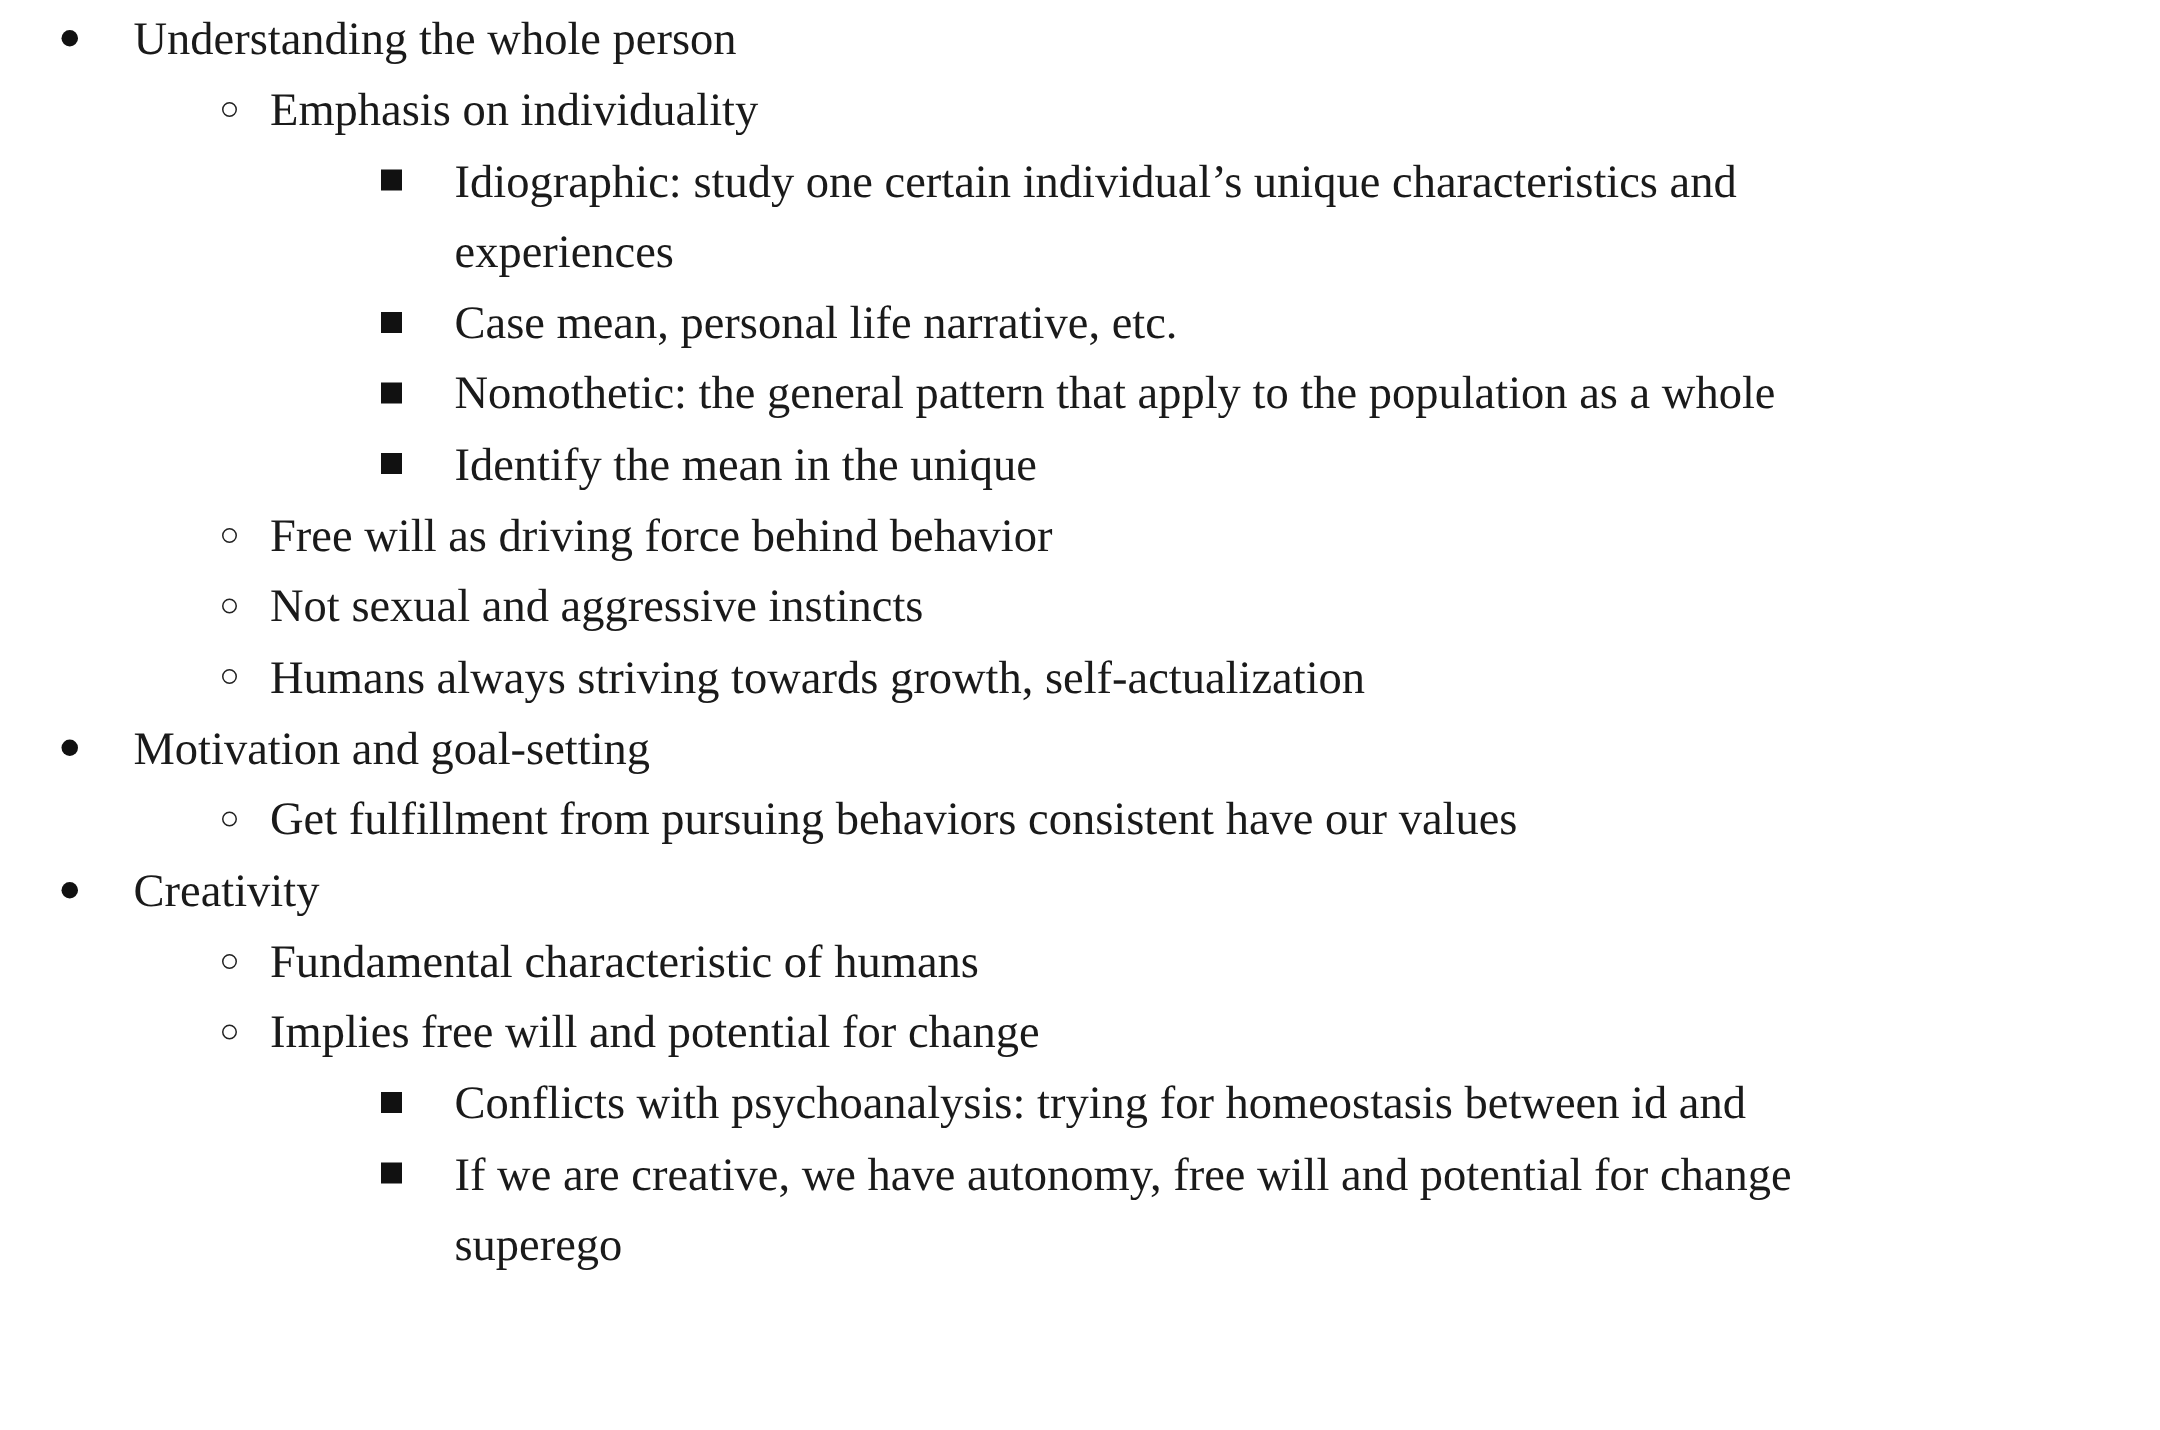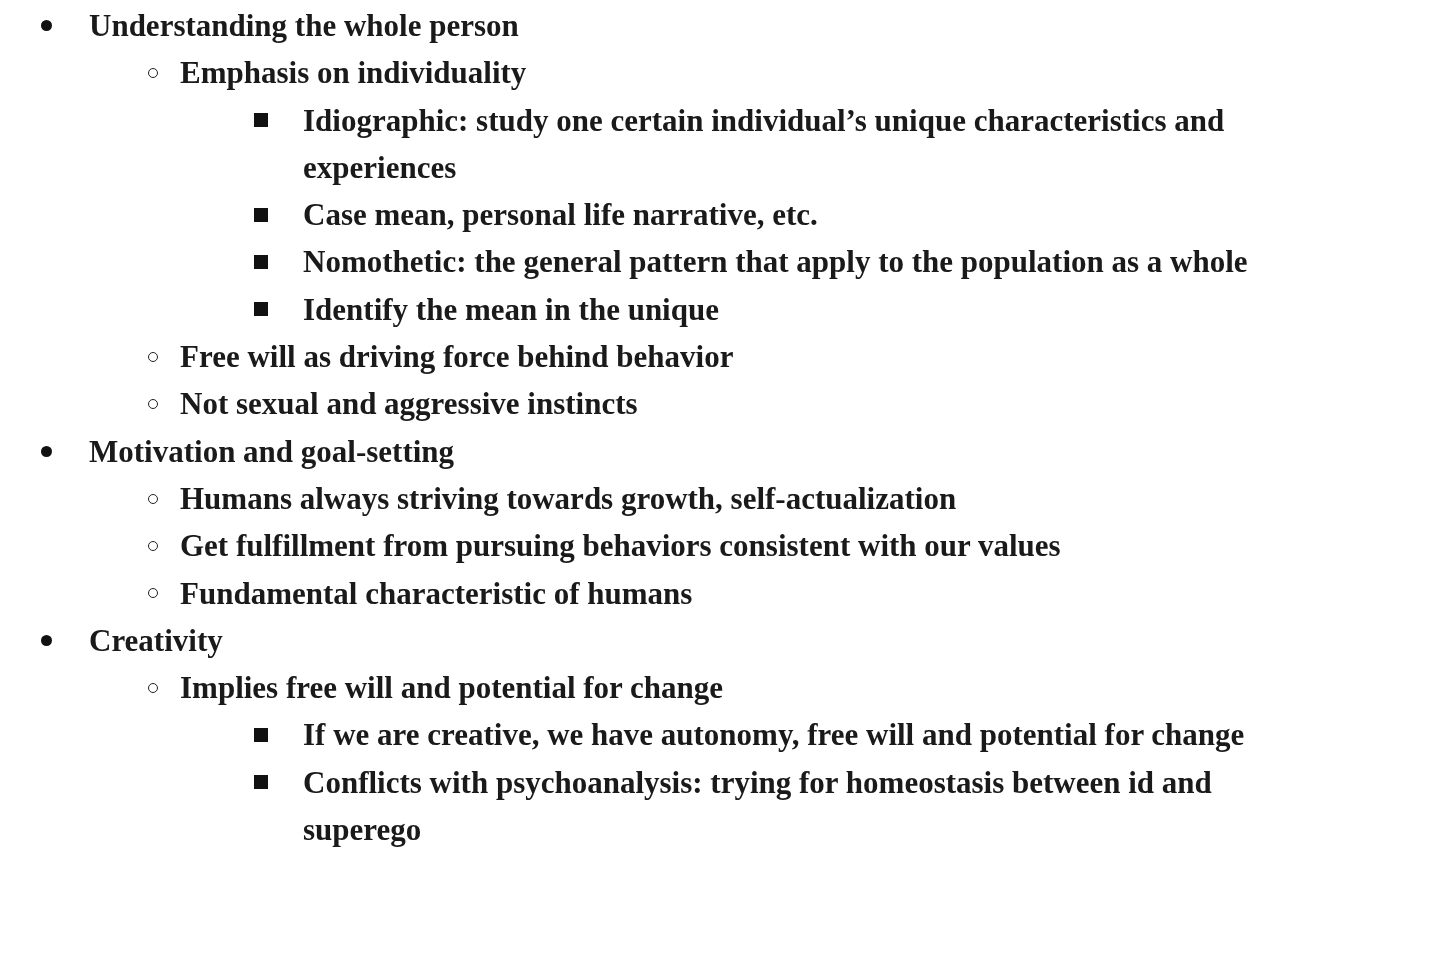--- a/index.html
+++ b/index.html
@@ -8,21 +8,20 @@
     font-family: "Liberation Serif", "DejaVu Serif", serif;
     color: #1a1a1a;
     font-size: 31px;
   }
   .doc { position: relative; padding-top: 2px; }
   .line {
     position: relative;
     height: 47.3px;
     line-height: 47.3px;
     white-space: nowrap;
-    font-weight: bold;
   }
   .bullet {
     position: absolute;
     top: 0;
     height: 47.3px;
     display: flex; align-items: center; justify-content: center;
     width: 20px;
   }
   .l1 .bullet { left: 36px; }
   .l2 .bullet { left: 143px; }
@@ -82,64 +81,64 @@
         <span class="circle"></span>
       </span>
     <span class="text">Free will as driving force behind behavior</span>
   </div>
   <div class="line l2">
     <span class="bullet">
         <span class="circle"></span>
       </span>
     <span class="text">Not sexual and aggressive instincts</span>
   </div>
+  <div class="line l2">
+    <span class="bullet">
+        <span class="circle"></span>
+      </span>
+    <span class="text">Humans always striving towards growth, self-actualization</span>
+  </div>
   <div class="line l1">
     <span class="bullet">
         <span class="disc"></span>
       </span>
     <span class="text">Motivation and goal-setting</span>
   </div>
   <div class="line l2">
     <span class="bullet">
         <span class="circle"></span>
       </span>
-    <span class="text">Humans always striving towards growth, self-actualization</span>
-  </div>
-  <div class="line l2">
-    <span class="bullet">
-        <span class="circle"></span>
-      </span>
-    <span class="text">Get fulfillment from pursuing behaviors consistent with our values</span>
-  </div>
-  <div class="line l2">
-    <span class="bullet">
-        <span class="circle"></span>
-      </span>
-    <span class="text">Fundamental characteristic of humans</span>
+    <span class="text">Get fulfillment from pursuing behaviors consistent have our values</span>
   </div>
   <div class="line l1">
     <span class="bullet">
         <span class="disc"></span>
       </span>
     <span class="text">Creativity</span>
   </div>
   <div class="line l2">
     <span class="bullet">
         <span class="circle"></span>
       </span>
+    <span class="text">Fundamental characteristic of humans</span>
+  </div>
+  <div class="line l2">
+    <span class="bullet">
+        <span class="circle"></span>
+      </span>
     <span class="text">Implies free will and potential for change</span>
+  </div>
+  <div class="line l3">
+    <span class="bullet">
+        <span class="square"></span>
+      </span>
+    <span class="text">Conflicts with psychoanalysis: trying for homeostasis between id and</span>
   </div>
   <div class="line l3">
     <span class="bullet">
         <span class="square"></span>
       </span>
     <span class="text">If we are creative, we have autonomy, free will and potential for change</span>
   </div>
-  <div class="line l3">
-    <span class="bullet">
-        <span class="square"></span>
-      </span>
-    <span class="text">Conflicts with psychoanalysis: trying for homeostasis between id and</span>
-  </div>
   <div class="line l3c">
     <span class="text">superego</span>
   </div>
 </div>
 
 </body></html>

